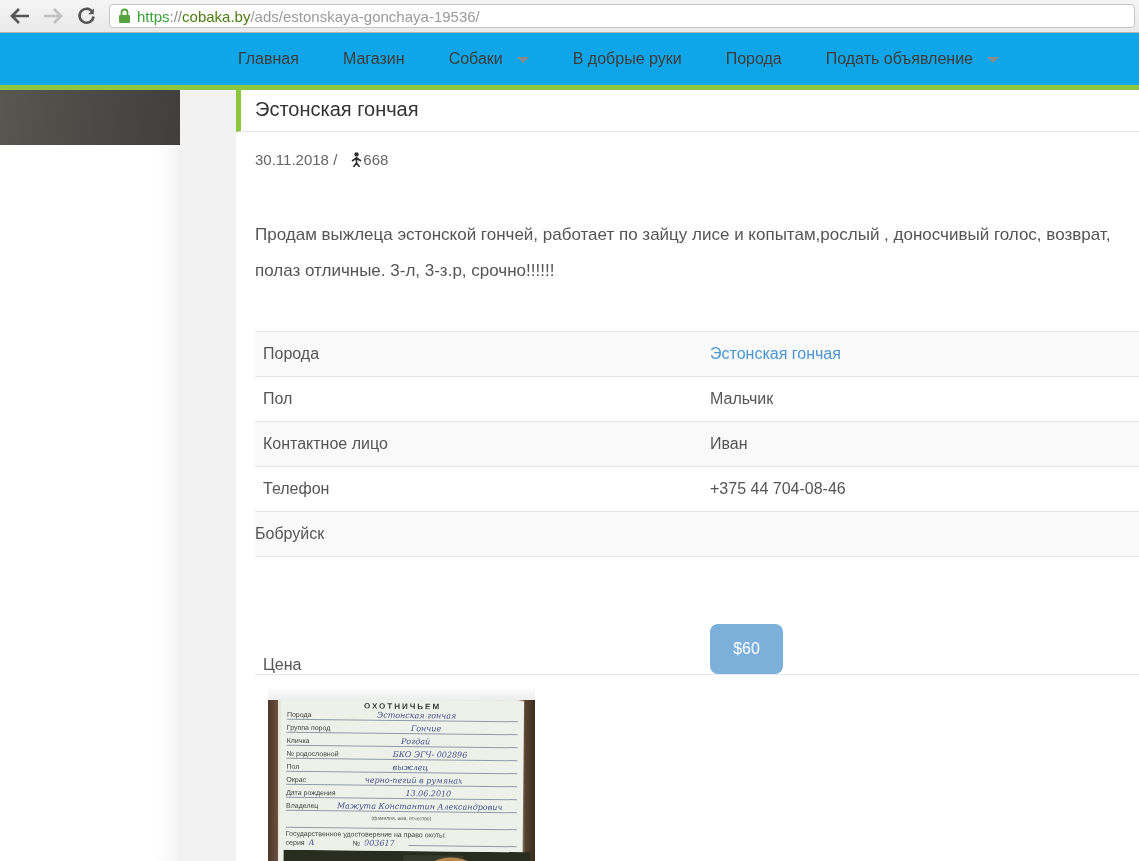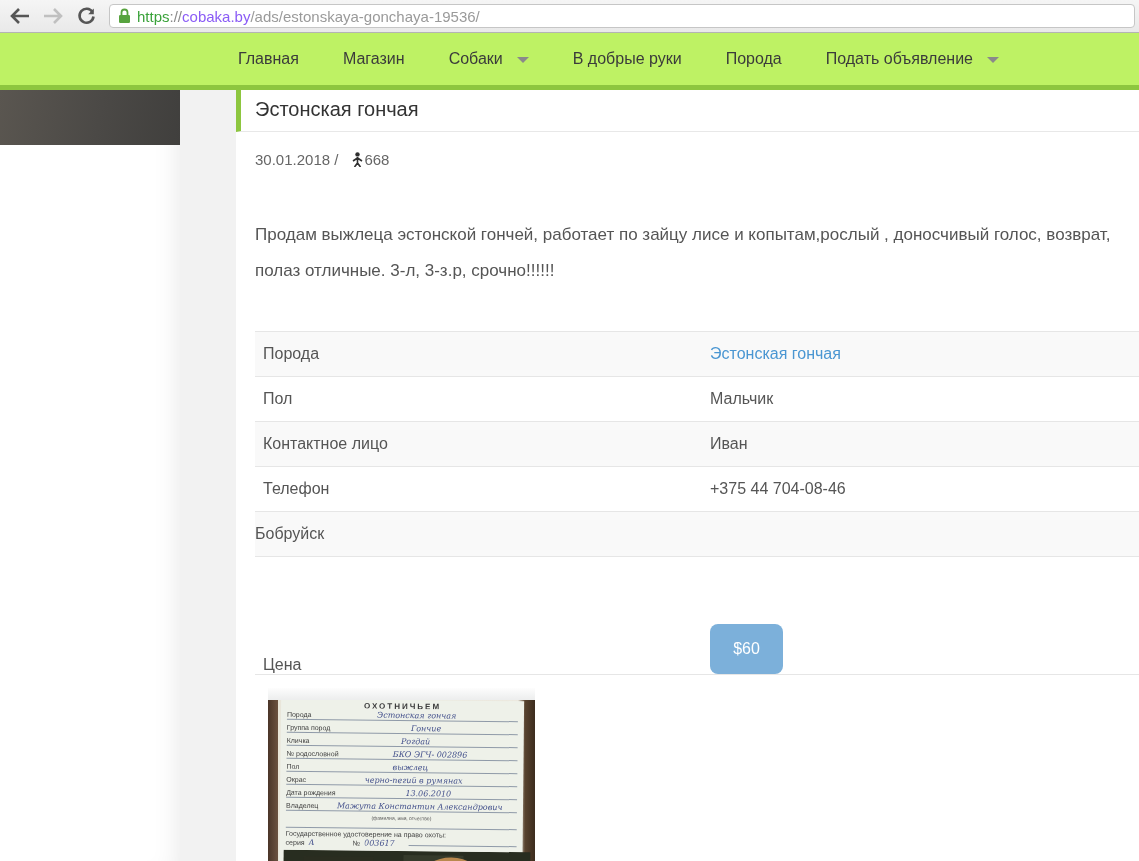--- a/index.html
+++ b/index.html
@@ -10,26 +10,26 @@
   .chrome { position:absolute; top:0; left:0; width:1139px; height:33px;
             background:linear-gradient(#f5f5f5,#e9e9e9);
             border-bottom:1px solid #b4b4b4; display:flex; align-items:center; }
   .nav-btn { width:26px; height:26px; display:flex; align-items:center; justify-content:center;
              margin-left:7px; cursor:pointer; }
   .url-bar { flex:1; height:24px; margin:0 4px 0 10px; background:#fff;
              border:1px solid #c6c6c6; border-radius:4px; display:flex;
              align-items:center; padding:0 8px; font-size:15px; }
   .url-scheme { color:var(--secure-green,#3aa23a); }
   .url-sep    { color:#8a8a8a; }
-  .url-host   { color:#8b5cf6; }
+  .url-host   { color:#4d7c0f; }
   .url-path   { color:#9a9a9a; }
   .padlock { margin-right:6px; display:flex; }
 
   
-  .site-nav { position:absolute; top:33px; left:0; width:1139px; height:52px; background:#bef264;
+  .site-nav { position:absolute; top:33px; left:0; width:1139px; height:52px; background:#0ea5e9;
               display:flex; align-items:center; padding-left:238px; gap:44px; }
   .site-nav .item { font-size:16px; color:#3b3b3b; cursor:pointer; display:flex;
                     align-items:center; white-space:nowrap; }
   .caret { width:0; height:0; border-left:6px solid transparent; border-right:6px solid transparent;
            border-top:6px solid #8a8a8a; margin-left:14px; margin-top:2px; }
 
   .green-line { position:absolute; top:85px; left:0; width:1139px; height:5px;
                 background:var(--accent-green,#8dc63f); }
 
   
@@ -153,21 +153,21 @@
   </div>
   <div class="gutter"></div>
 
   <div class="content">
 
     <div class="title-block">
       <h1>Эстонская гончая</h1>
     </div>
 
     <div class="meta">
-      <span>30.01.2018 /</span>
+      <span>30.11.2018 /</span>
       <span class="views">
         <svg width="11" height="15" viewBox="0 0 11 15">
           <circle cx="5.5" cy="2.4" r="2.2" fill="#2e2e2e"></circle>
           <path d="M5.5 5 L5.5 11 M5.5 6 L1 9 M5.5 6 L10 9 M5.5 11 L2.5 15 M5.5 11 L8.5 15" stroke="#2e2e2e" stroke-width="1.6" fill="none"></path>
         </svg>
         <span>668</span>
       </span>
     </div>
 
     <p class="description">Продам выжлеца эстонской гончей, работает по зайцу лисе и копытам,рослый , доносчивый голос, возврат, полаз отличные. 3-л, 3-з.р, срочно!!!!!!</p>

